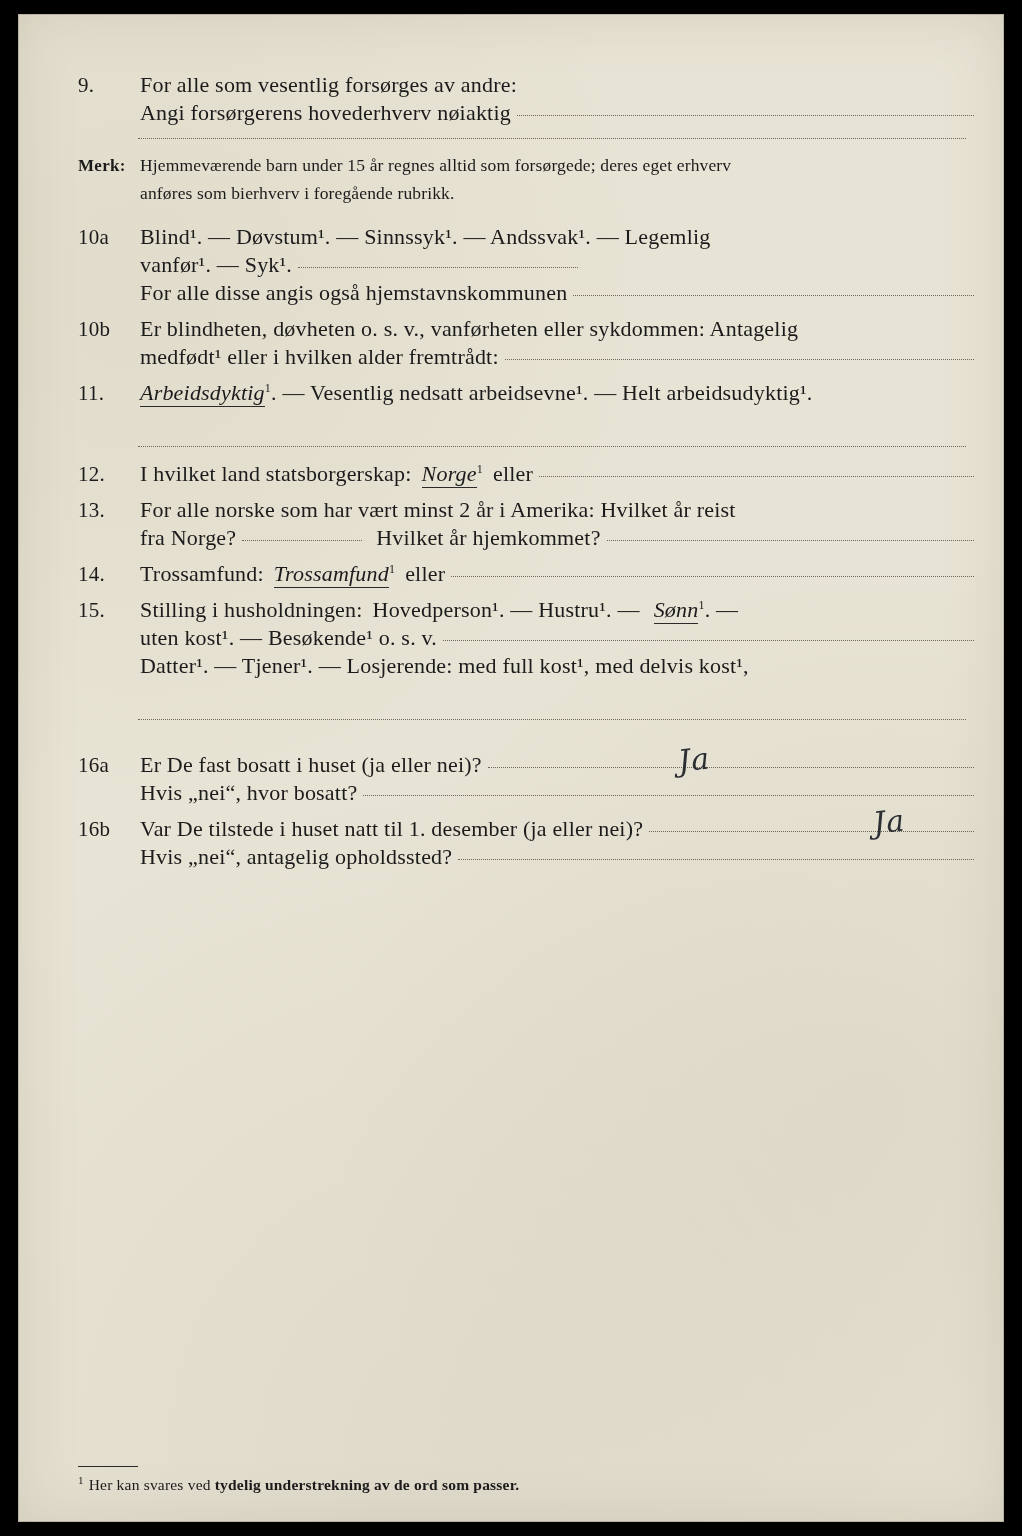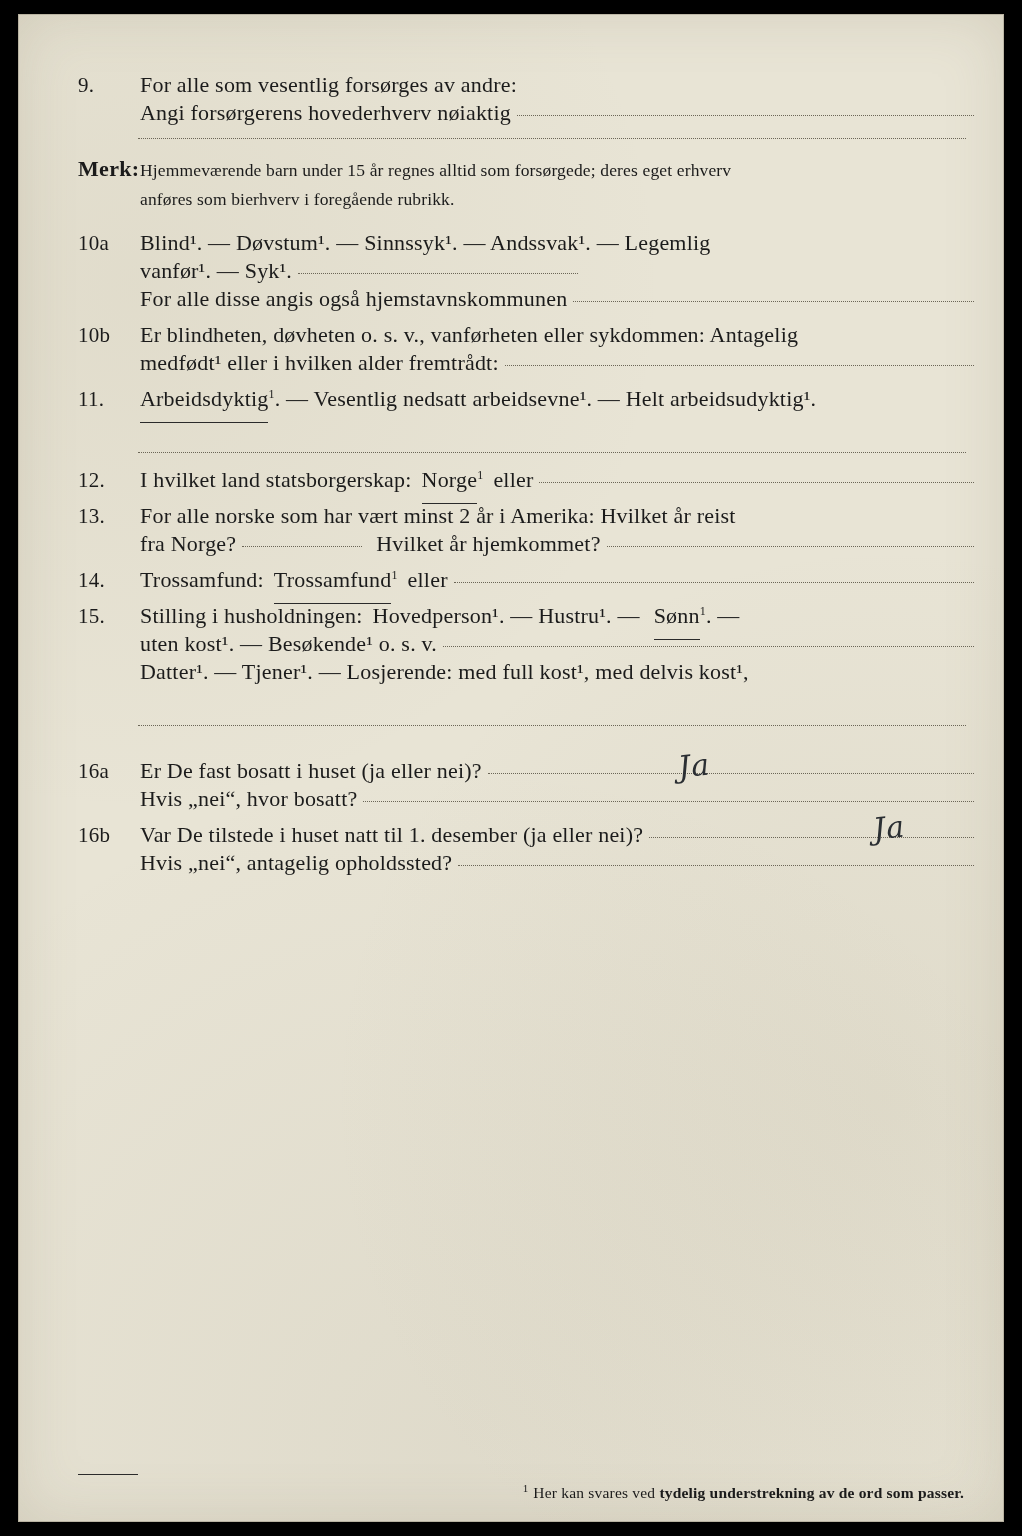--- a/index.html
+++ b/index.html
@@ -59,21 +59,21 @@
 
   .merk{
     font-size:17.5px;
     line-height:1.45;
     letter-spacing:0.15px;
   }
   .merk b{font-weight:bold;}
 
   .sup{font-size:12px;vertical-align:super;}
 
-  .u{border-bottom:1.6px solid #2a2a2a;padding-bottom:11px;}
+  .u{border-bottom:1.6px solid #2a2a2a;padding-bottom:1px;font-style:italic;}
 
   .hr{
     border-top:1px dotted #6b6657;
     margin:12px 60px 14px 60px;
     height:0;
   }
   .hr.full{margin-left:60px;margin-right:8px;}
 
   .block{margin-bottom:10px;}
 
@@ -83,24 +83,23 @@
     font-style:italic;
     font-size:30px;
     color:#2b2f33;
     position:absolute;
     transform:rotate(-6deg);
     letter-spacing:1px;
   }
 
   .footnote{
     position:absolute;
-    left:60px; right:40px; bottom:20px;
+    left:60px; right:40px; bottom:28px;
     font-size:15.5px;
     letter-spacing:0.2px;
-    text-align:right;
   }
   .footnote .rule{
     border-top:1.5px solid #2b2b2b;
     width:60px;
     margin-bottom:7px;
   }
   .footnote b{font-weight:bold;}
   .fn-sup{font-size:11px;vertical-align:super;margin-right:5px;}
   .spacer-md{height:18px;}
   .spacer-sm{height:8px;}
@@ -120,21 +119,21 @@
         <div class="num"></div>
         <div class="txt big">Angi forsørgerens hovederhverv nøiaktig</div>
         <div class="fill"></div>
       </div>
     </div>
 
     <div class="hr full"></div>
 
     <div class="block merk">
       <div class="row" style="align-items:baseline;">
-        <div class="num" style="font-size:22px;"><b>Merk:</b></div>
+        <div class="num" style="font-size:17px;"><b>Merk:</b></div>
         <div>Hjemmeværende barn under 15 år regnes alltid som forsørgede; deres eget erhverv</div>
       </div>
       <div class="row">
         <div class="num"></div>
         <div>anføres som bierhverv i foregående rubrikk.</div>
       </div>
     </div>
 
     <div class="spacer-sm"></div>
 

